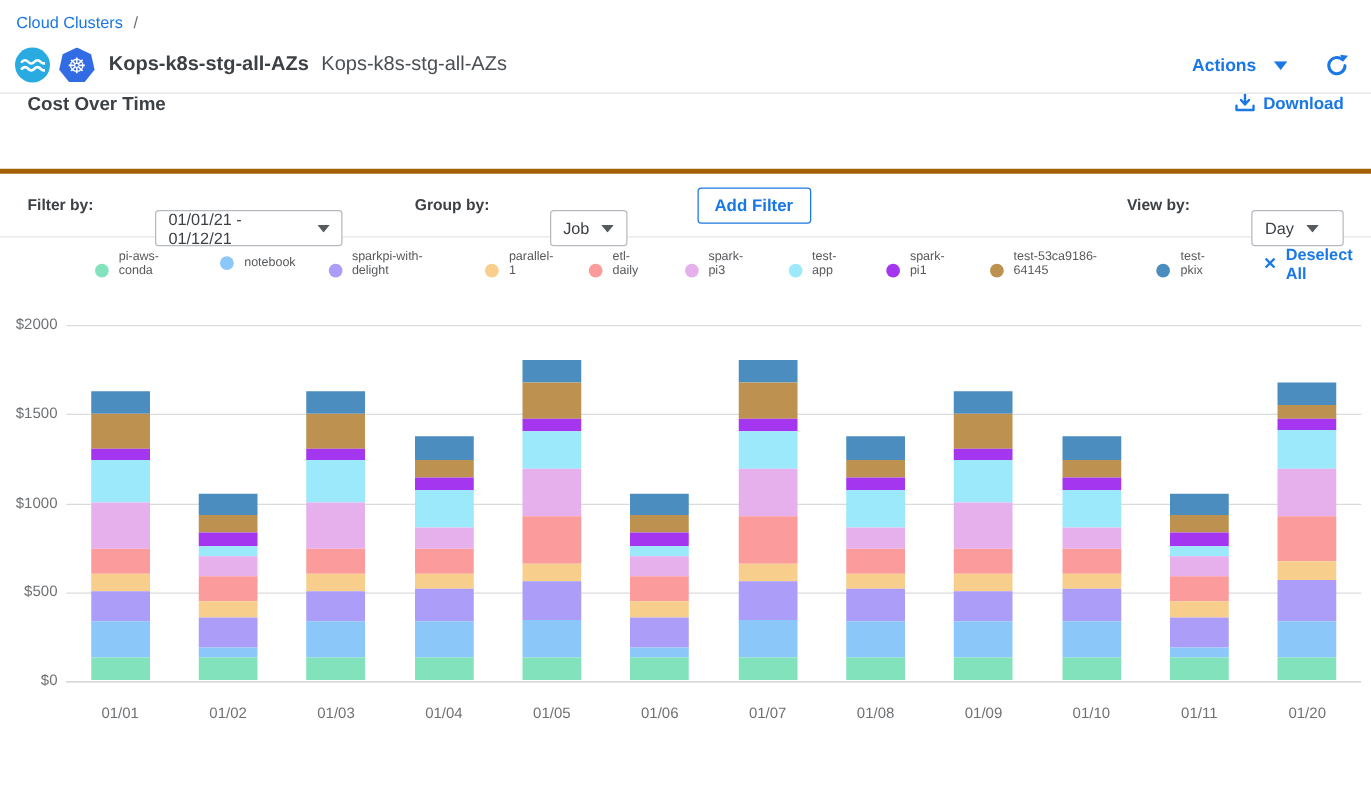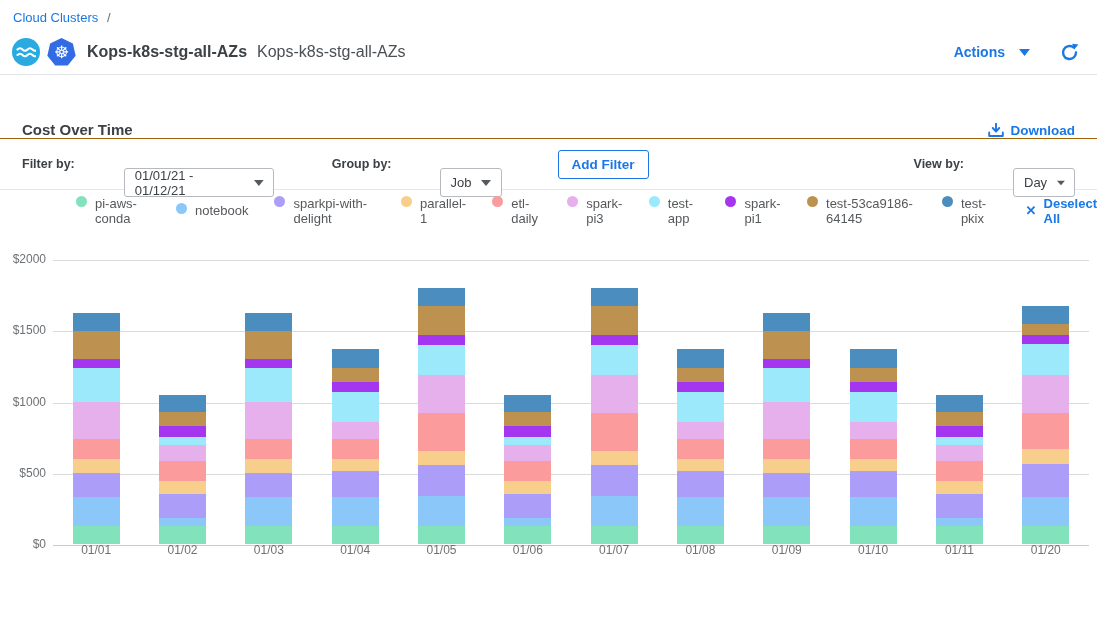--- a/index.html
+++ b/index.html
@@ -20,52 +20,52 @@
   .title-right { margin-left:auto; display:flex; align-items:center; }
   .actions-btn { display:flex; align-items:center; gap:14px; color:#1A78E6; font-size:14px; font-weight:bold; cursor:pointer; }
   .refresh-btn { margin-left:30px; cursor:pointer; display:flex; align-items:center; }
 
   
   .tabs { display:flex; align-items:stretch; padding-left:12px; height:56px; border-bottom:1px solid #D8DADC; }
   .tab { display:flex; align-items:flex-end; padding:0 15px 14px 15px; font-size:14px; color:#54585C; cursor:pointer; border-bottom:3px solid transparent; margin-bottom:-1px; }
   .tab.active { color:#1A78E6; border-bottom-color:#1A78E6; }
 
   
-  .section-header { display:flex; align-items:flex-end; height:64px; padding:0 22px; border-bottom:1px solid #a16207; }
+  .section-header { display:flex; align-items:flex-start; height:64px; padding:0 22px; border-bottom:4px solid #a16207; }
   .section-title { font-size:15px; font-weight:bold; color:#3C4146; }
   .download-btn { margin-left:auto; display:flex; align-items:center; gap:7px; color:#1A78E6; font-size:13.5px; font-weight:bold; cursor:pointer; }
 
   
   .filter-row { display:flex; align-items:center; height:51px; padding:0 22px; border-bottom:1px solid #E4E6E8;gap:40px; }
   .ctl-label { font-size:12.5px; font-weight:bold; color:#3C4146; }
   .select-box { display:flex; align-items:center; justify-content:flex-start; height:29px; border:1px solid #B6BABF; border-radius:3px; background:#fff; padding:0 9px 0 10px; font-size:13px; color:#3C4146; cursor:pointer; gap:10px;margin-top:37px; }
   .date-select { width:150px; margin-left:9px; }
   .group-select { width:62px; margin-left:8px; }
-  .view-select { width:62px; margin-left:9px; }
+  .view-select { width:74px; margin-left:9px; }
   .group-label { margin-left:18px; }
   .add-filter-btn { margin-left:16px; height:29px; padding:0 13px; background:#fff; border:1px solid #1A78E6; border-radius:3px; color:#1A78E6; font-size:13.5px; font-weight:bold; cursor:pointer; font-family:inherit; }
   .filter-spacer { flex:1; }
 
   
   .legend-row { display:flex; align-items:center; height:41px; padding-left:76px; }
-  .legend-item { display:flex; align-items:flex-start; gap:8px; margin-right:26px; font-size:13px; color:#56595C; cursor:pointer; }
+  .legend-item { display:flex; align-items:flex-end; gap:8px; margin-right:26px; font-size:10px; color:#56595C; cursor:pointer; }
   .legend-dot { width:11px; height:11px; border-radius:50%; flex:0 0 auto; }
   .deselect-all { display:flex; align-items:center; gap:7px; margin-left:6px; color:#1A78E6; font-size:13px; font-weight:bold; cursor:pointer; }
   .deselect-x { font-size:13px; font-weight:bold; }
 
   
   .chart { position:relative; flex:1; }
   .y-tick { position:absolute; left:0; width:46px; text-align:right; font-size:12px; color:#6E7174; }
   .plot { position:absolute; left:53px; top:29px; width:1036px; height:285px; }
   .gridline { position:absolute; left:0; right:0; height:1px; background:#D9DBDD; }
   .bars { position:absolute; left:0; right:0; bottom:1px; top:0; display:flex; }
   .bar-col { flex:1; display:flex; justify-content:center; align-items:flex-end; }
   .bar-stack { width:47px; display:flex; flex-direction:column-reverse; cursor:pointer; }
   .bar-seg { width:100%; }
-  .x-labels { position:absolute; left:53px; width:1036px; top:312px; display:flex; }
+  .x-labels { position:absolute; left:53px; width:1036px; top:332px; display:flex; }
   .x-label { flex:1; text-align:center; font-size:12px; color:#6E7174; }
 </style>
 </head>
 <body>
 
 <div class="app">
 
   <div class="breadcrumb-row">
     <a class="breadcrumb-link">Cloud Clusters</a>
     <span class="breadcrumb-sep">/</span>

